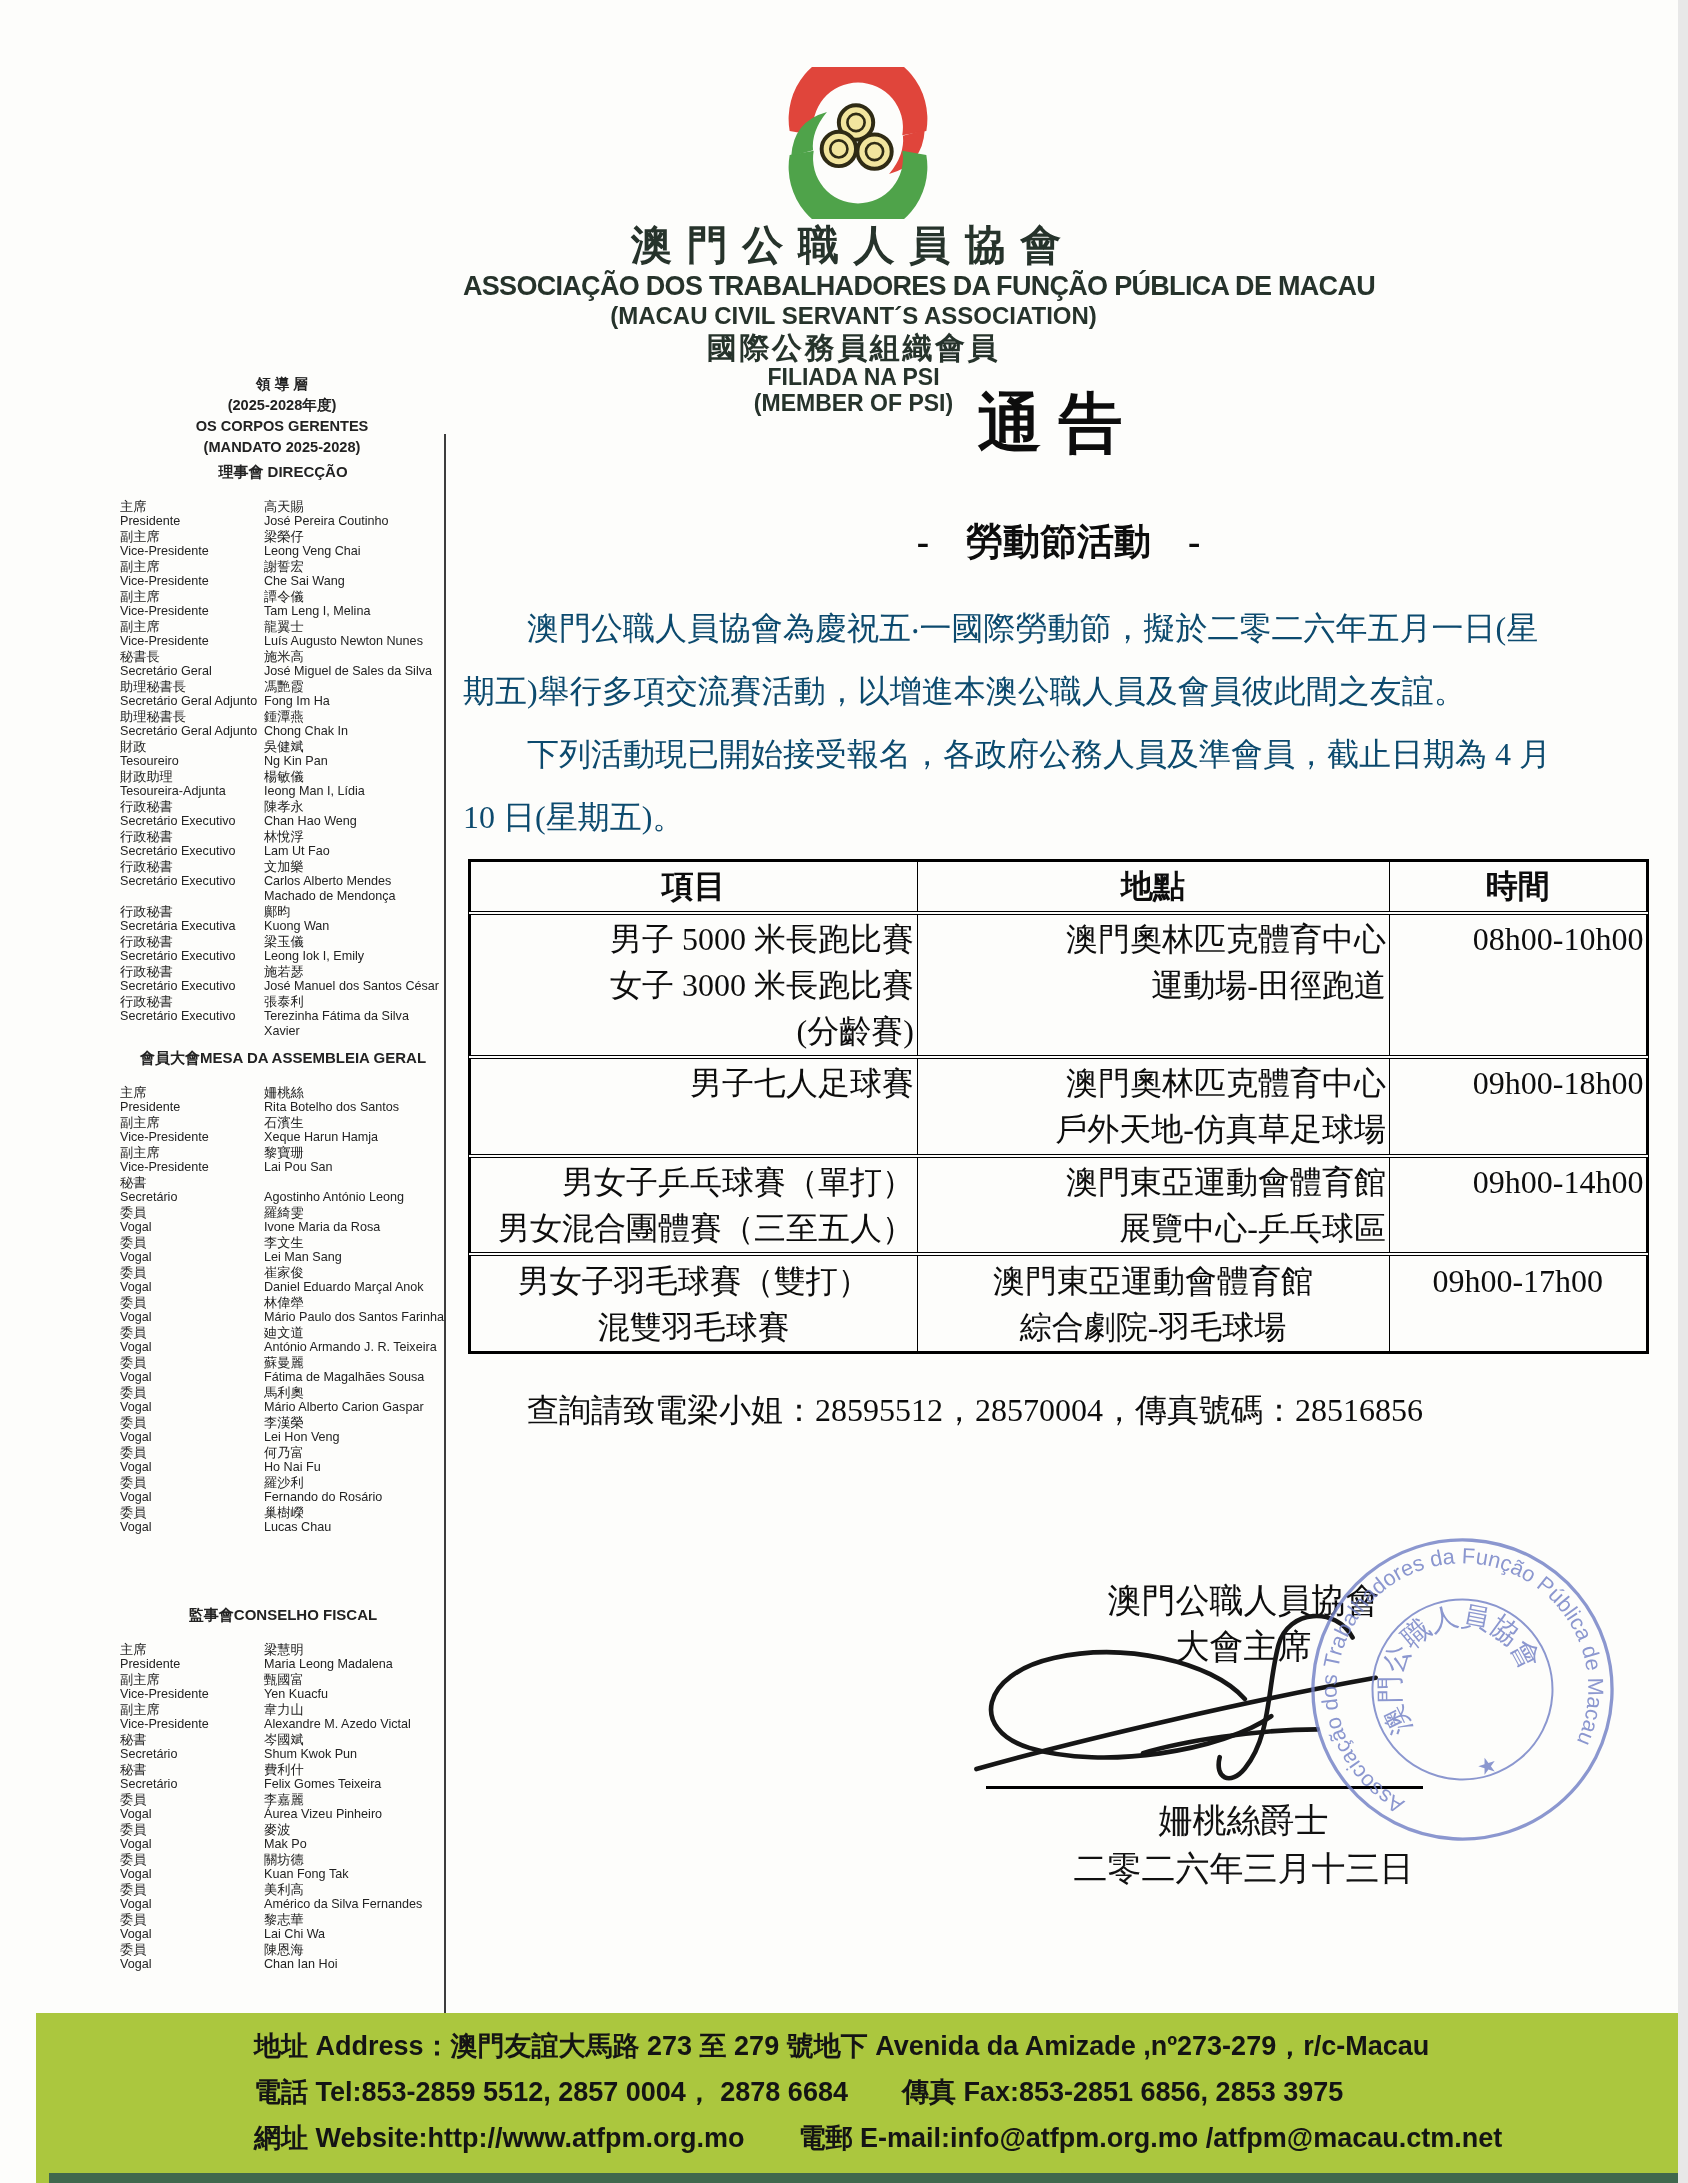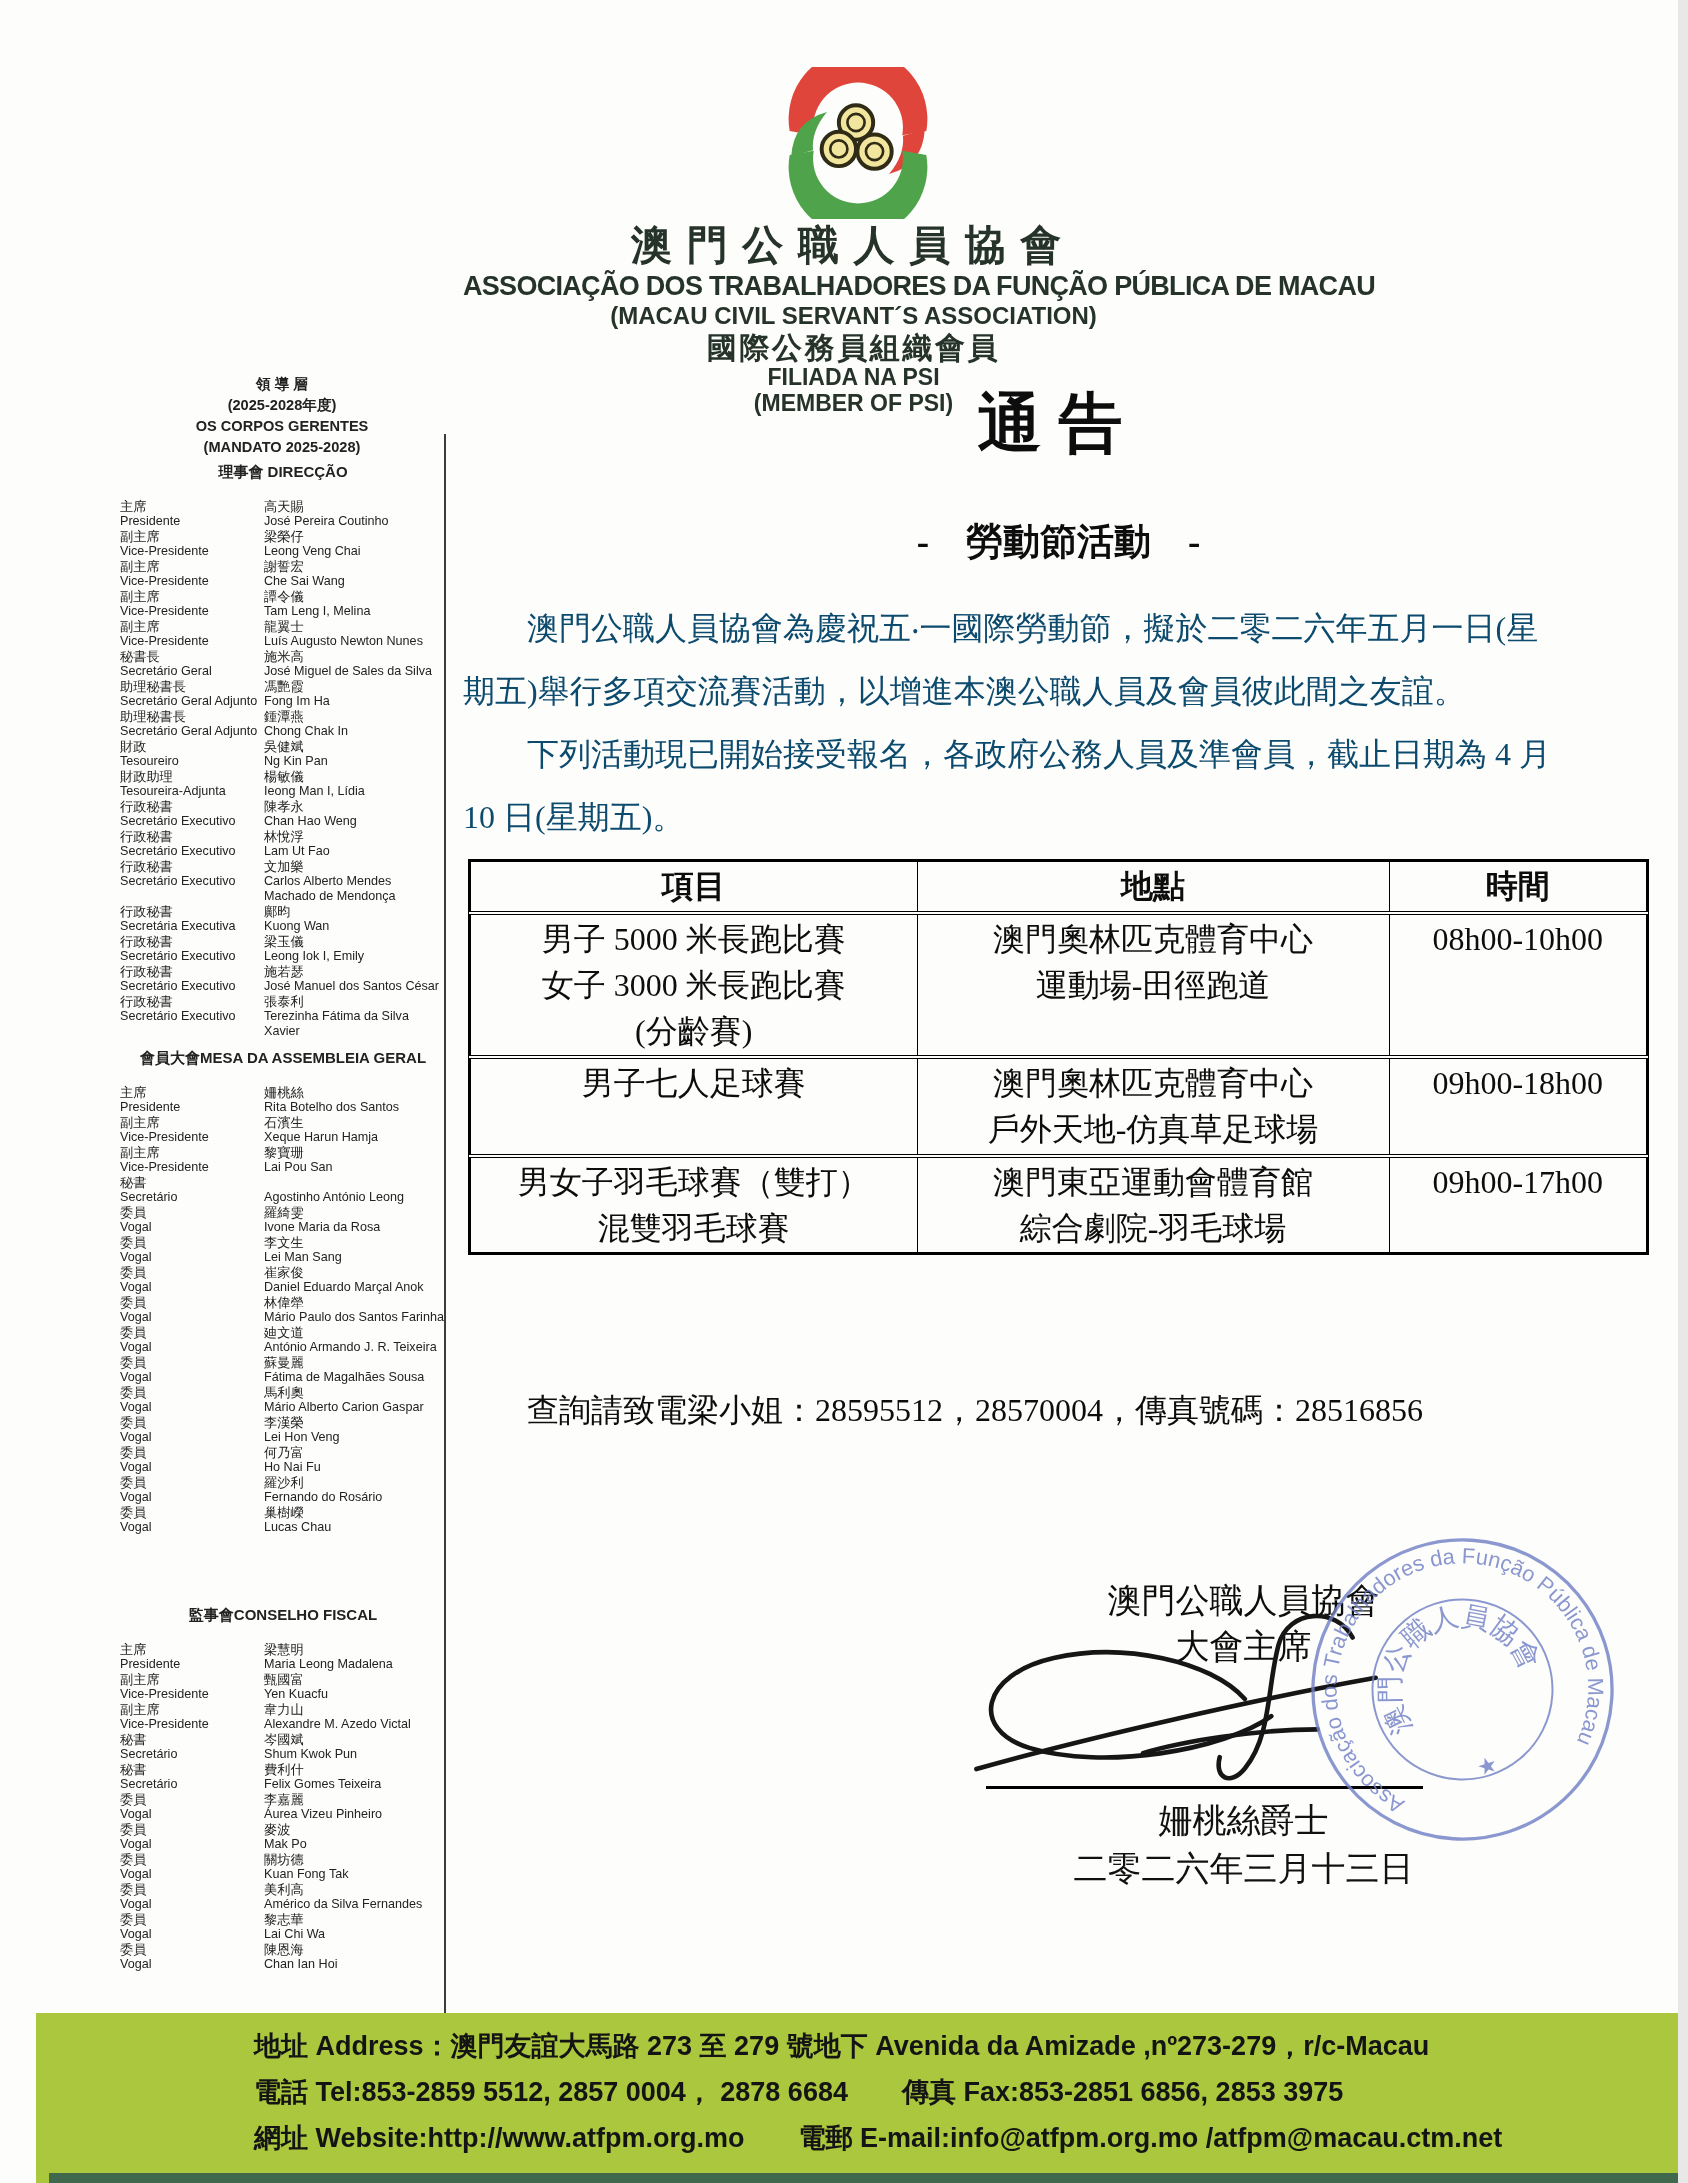--- a/index.html
+++ b/index.html
@@ -39,21 +39,21 @@
   .paras2{position:absolute;left:463px;top:1344px;width:1197px;font-size:32px;line-height:61px;
           color:#0d0d0d;}
   .paras2 .p4{margin-top:36px;}
   
   .act-table{position:absolute;left:469px;top:860px;width:1177px;border-collapse:collapse;
              table-layout:fixed;font-size:32px;color:#0d0d0d;}
   .act-table col.c1{width:447px;} .act-table col.c2{width:472px;} .act-table col.c3{width:258px;}
   .act-table th,.act-table td{border:1.3px solid #000;text-align:center;vertical-align:top;
              line-height:46px;padding:1.3px 2.6px;font-weight:400;}
   .act-table th{font-weight:600;border-bottom:4.6px double #000;}
-  .act-table tr.rsep td{border-bottom:4.6px double #000;}
+  .act-table tr.rsep td{border-bottom:4.6px double #000;text-align:right;}
   .act-table{border:2px solid #000;outline:0.7px solid #000;}
   
   .sig-block{position:absolute;left:979px;top:1578px;width:529px;text-align:center;
              font-size:34px;color:#0d0d0d;}
   .sig-org{line-height:46px;}
   .sig-role{line-height:46px;}
   .sig-svg{position:absolute;left:946px;top:1601px;}
   .sig-rule{position:absolute;left:986px;top:1786px;width:437px;height:2.6px;background:#000;}
   .sig-name{position:absolute;left:979px;top:1798px;width:529px;text-align:center;font-size:34px;}
   .sig-date{position:absolute;left:979px;top:1846px;width:529px;text-align:center;font-size:34px;}
@@ -546,20 +546,31 @@
     <tr class="rsep">
       <td>
         <div>男子七人足球賽</div>
       </td>
       <td>
         <div>澳門奧林匹克體育中心</div>
         <div>戶外天地-仿真草足球場</div>
       </td>
       <td>09h00-18h00</td>
     </tr>
+    <tr class="rsep">
+      <td>
+        <div>男女子乒乓球賽（單打）</div>
+        <div>男女混合團體賽（三至五人）</div>
+      </td>
+      <td>
+        <div>澳門東亞運動會體育館</div>
+        <div>展覽中心-乒乓球區</div>
+      </td>
+      <td>09h00-14h00</td>
+    </tr>
     <tr>
       <td>
         <div>男女子羽毛球賽（雙打）</div>
         <div>混雙羽毛球賽</div>
       </td>
       <td>
         <div>澳門東亞運動會體育館</div>
         <div>綜合劇院-羽毛球場</div>
       </td>
       <td>09h00-17h00</td>

